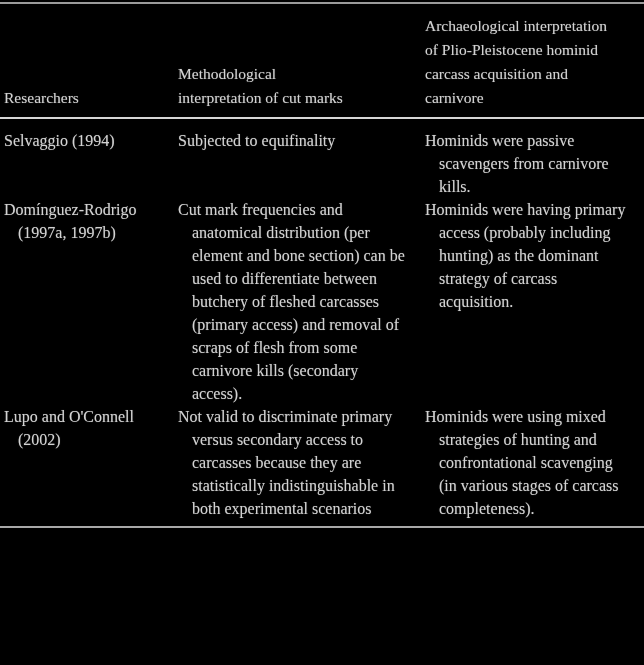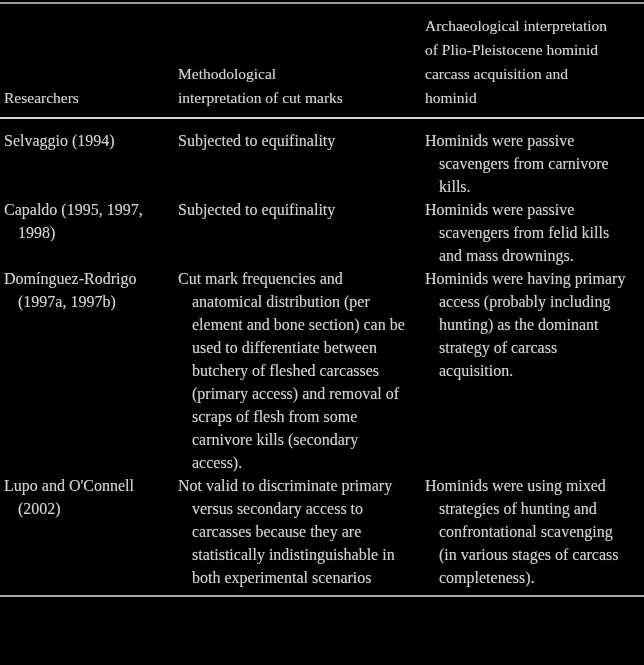--- a/index.html
+++ b/index.html
@@ -79,45 +79,34 @@
           <div class="hline">Researchers</div>
         </th>
         <th class="col2">
           <div class="hline">Methodological</div>
           <div class="hline">interpretation of cut marks</div>
         </th>
         <th class="col3">
           <div class="hline">Archaeological interpretation</div>
           <div class="hline">of Plio-Pleistocene hominid</div>
           <div class="hline">carcass acquisition and</div>
-          <div class="hline">hominid</div>
+          <div class="hline">carnivore</div>
         </th>
       </tr>
     </thead>
     <tbody>
       <tr>
         <td class="col1">
             <p class="hang">Selvaggio (1994)</p>
           </td>
         <td class="col2">
             <p class="hang">Subjected to equifinality</p>
           </td>
         <td class="col3">
             <p class="hang">Hominids were passive scavengers from carnivore kills.</p>
-          </td>
-      </tr>
-      <tr>
-        <td class="col1">
-            <p class="hang">Capaldo (1995, 1997, 1998)</p>
-          </td>
-        <td class="col2">
-            <p class="hang">Subjected to equifinality</p>
-          </td>
-        <td class="col3">
-            <p class="hang">Hominids were passive scavengers from felid kills and mass drownings.</p>
           </td>
       </tr>
       <tr>
         <td class="col1">
             <p class="hang">Domínguez-Rodrigo (1997a, 1997b)</p>
           </td>
         <td class="col2">
             <p class="hang">Cut mark frequencies and anatomical distribution (per element and bone section) can be used to differentiate between butchery of fleshed carcasses (primary access) and removal of scraps of flesh from some carnivore kills (secondary access).</p>
           </td>
         <td class="col3">

